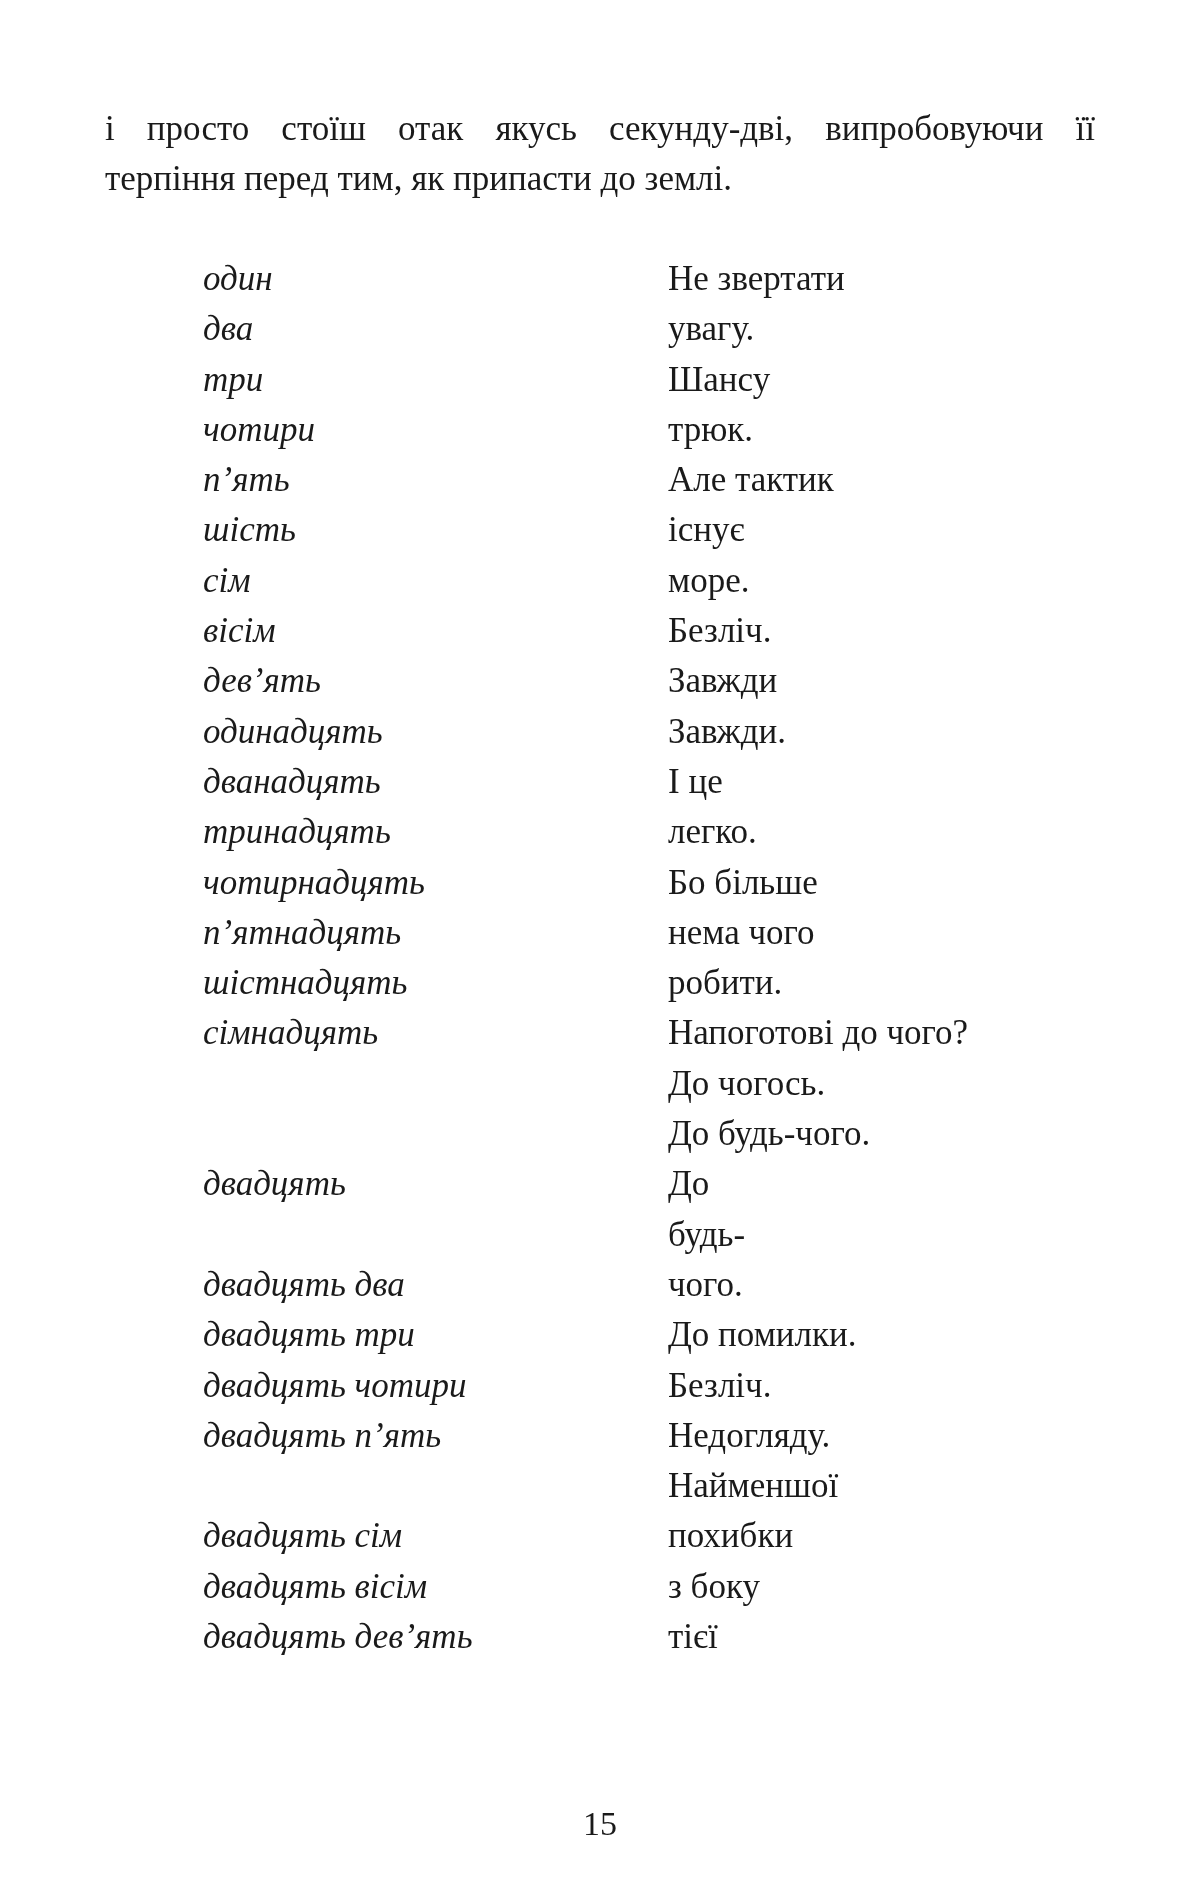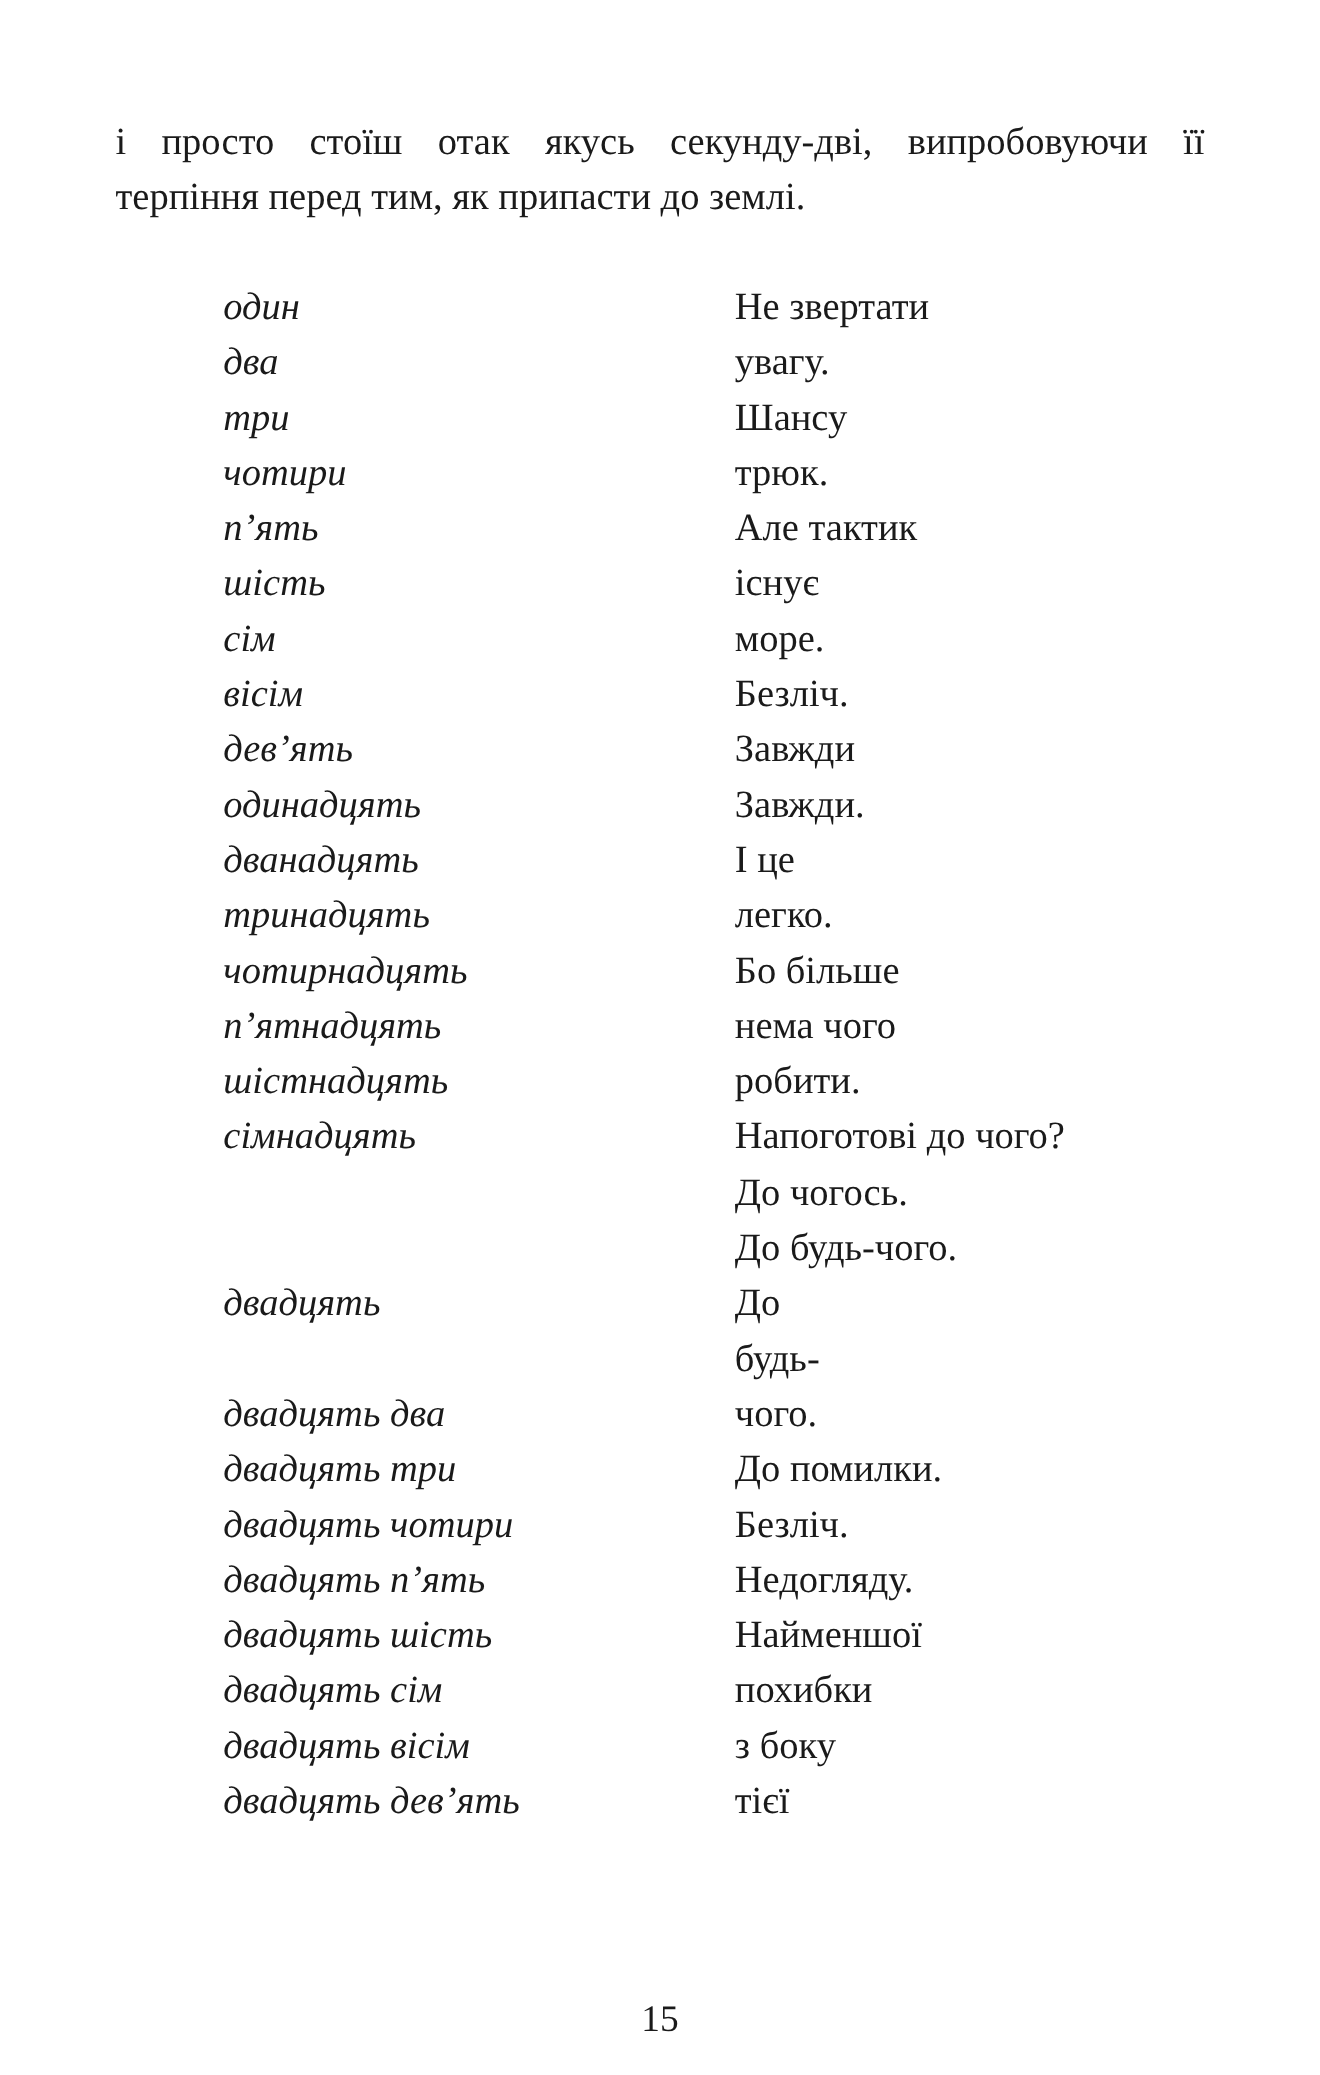--- a/index.html
+++ b/index.html
@@ -66,21 +66,20 @@
       white-space: nowrap;
     }
     .page-number {
       position: absolute;
       left: 0;
       width: 1200px;
       top: 1786px;
       text-align: center;
       font-size: 34px;
       line-height: 44px;
-      margin-top: 12px;
     }
   </style>
 </head>
 <body>
 
 <div class="page">
 
   <div class="para">
     <span class="line justify">і просто стоїш отак якусь секунду-дві, випробовуючи її</span>
     <span class="line">терпіння перед тим, як припасти до землі.</span>
@@ -174,21 +173,20 @@
       </div>
     <div class="row">
         <span class="count">двадцять чотири</span>
         <span class="phrase">Безліч.</span>
       </div>
     <div class="row">
         <span class="count">двадцять п’ять</span>
         <span class="phrase">Недогляду.</span>
       </div>
     <div class="row">
-        <span class="count">двадцять шість</span>
         <span class="phrase">Найменшої</span>
       </div>
     <div class="row">
         <span class="count">двадцять сім</span>
         <span class="phrase">похибки</span>
       </div>
     <div class="row">
         <span class="count">двадцять вісім</span>
         <span class="phrase">з боку</span>
       </div>

